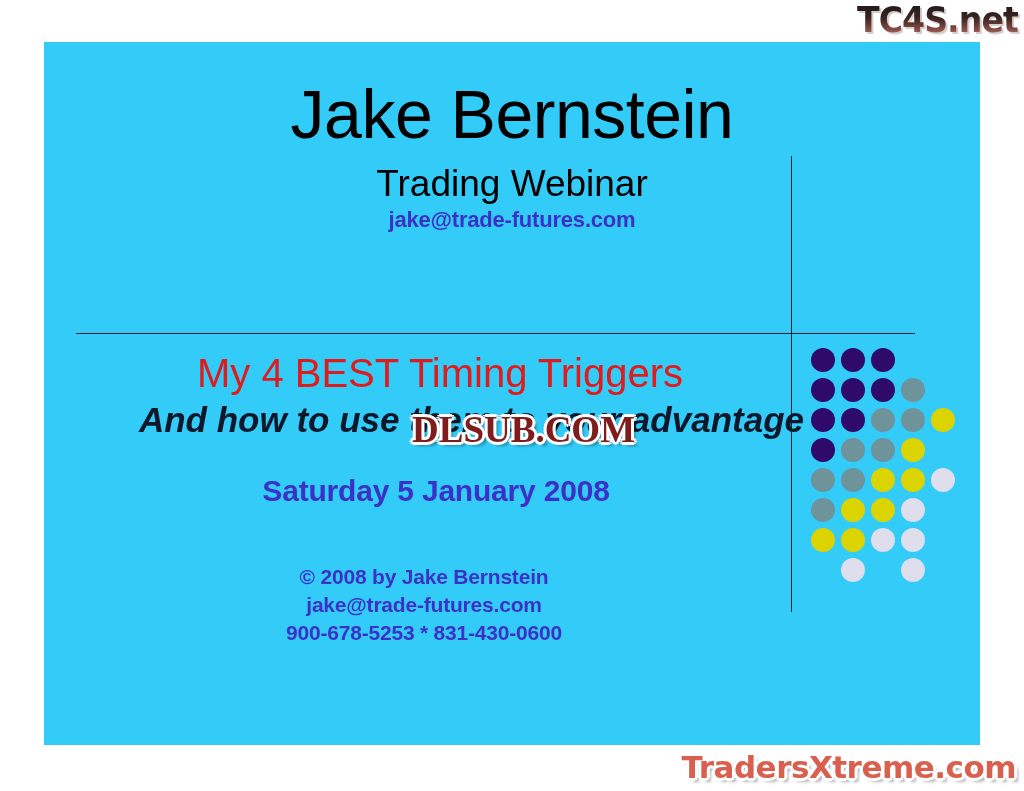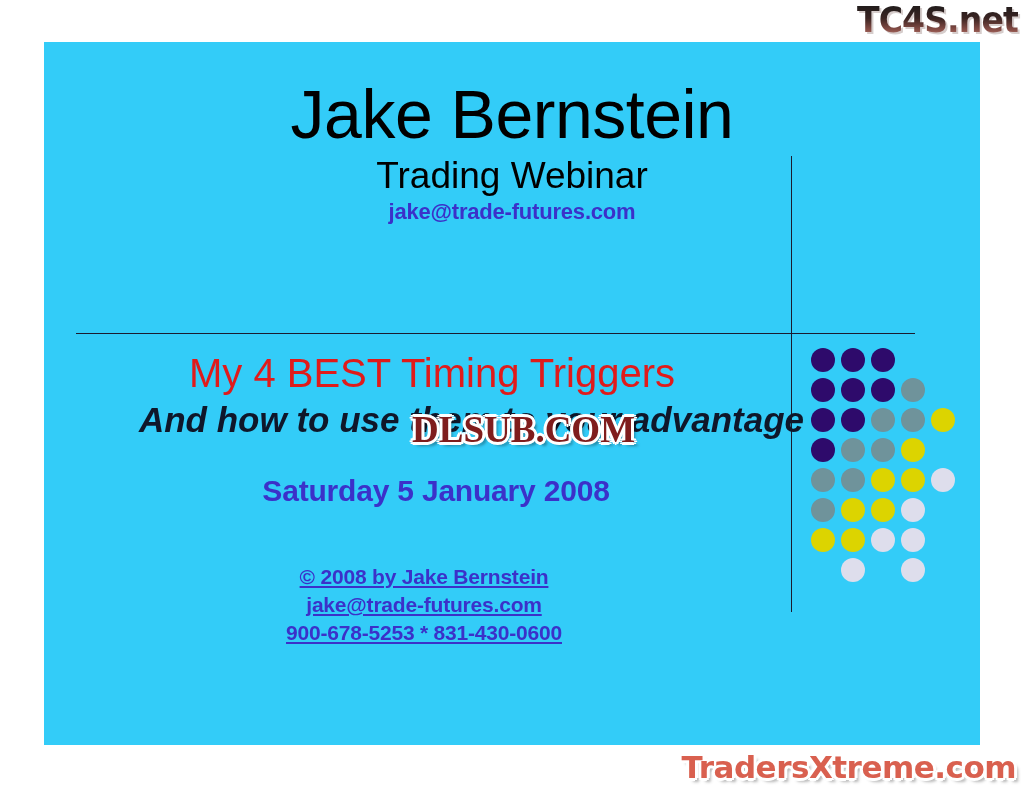--- a/index.html
+++ b/index.html
@@ -36,21 +36,21 @@
     text-align: center;
   }
   #main-title {
     font-size: 68px;
     line-height: 1.02;
     color: #000000;
     font-weight: normal;
     letter-spacing: -0.5px;
   }
   #subtitle {
-    margin-top: 8px;
+    margin-top: 16px;
     font-size: 37px;
     line-height: 1.05;
     color: #000000;
     font-weight: normal;
   }
   #header-email {
     margin-top: 4px;
     font-size: 22px;
     line-height: 1.1;
     color: #3b31c9;
@@ -72,21 +72,21 @@
     left: 32px;
     top: 291px;
     width: 839px;
     height: 1px;
     background: #1b1b2e;
   }
 
   
   #headline {
     position: absolute;
-    left: 8px;
+    left: 16px;
     top: 310px;
     width: 760px;
     text-align: center;
     font-size: 40px;
     line-height: 1.05;
     color: #e01b1b;
     font-weight: normal;
     white-space: nowrap;
   }
   #tagline {
@@ -122,21 +122,20 @@
     position: absolute;
     left: 0;
     top: 521px;
     width: 760px;
     text-align: center;
     color: #3b31c9;
     font-weight: bold;
     font-size: 21px;
     line-height: 1.33;
     letter-spacing: -0.2px;
-    text-decoration: underline;
   }
 
   
   #dot-matrix {
     position: absolute;
     left: 764px;
     top: 303px;
     width: 160px;
     height: 250px;
   }

